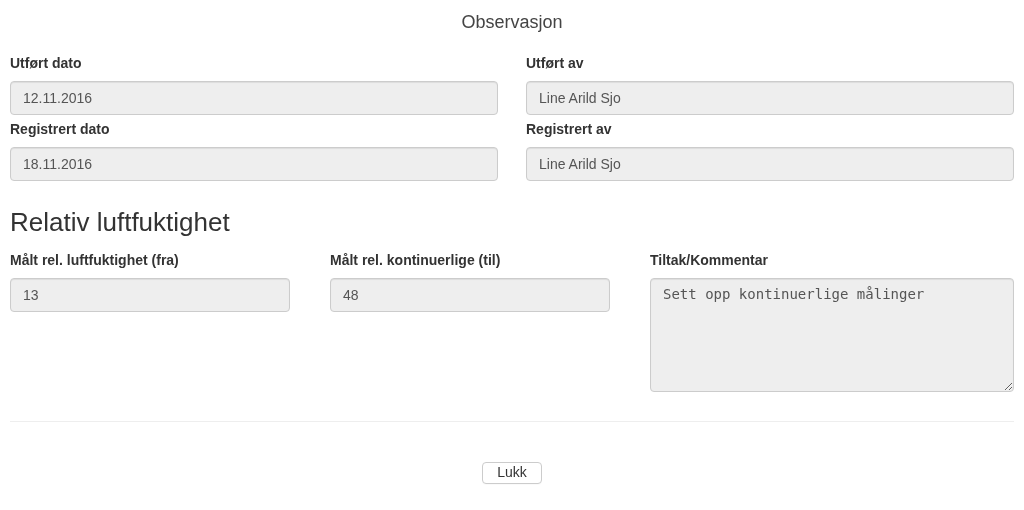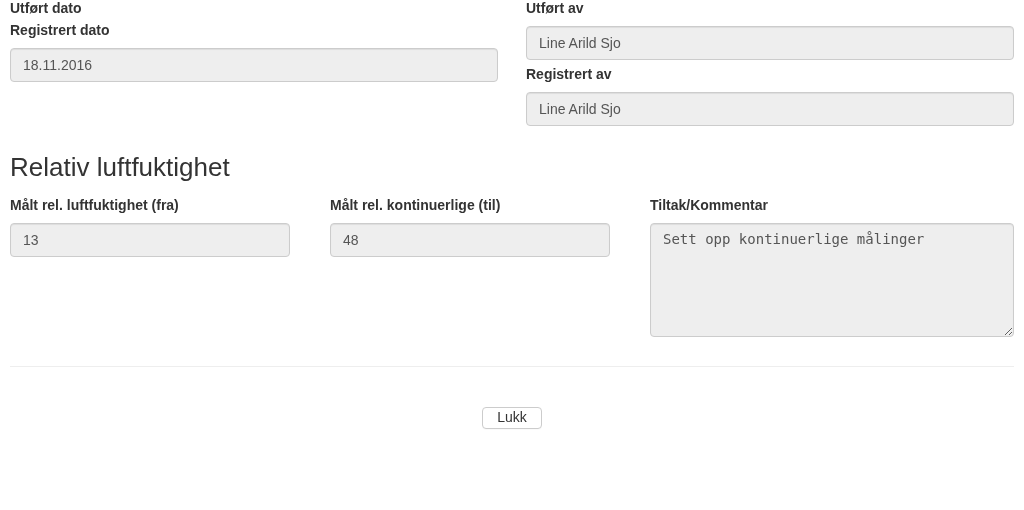--- a/index.html
+++ b/index.html
@@ -99,24 +99,26 @@
     border-radius: 4px;
     cursor: pointer;
     box-shadow: 0 1px 0 rgba(0,0,0,.02);
   }
 </style>
 </head>
 <body>
 
 <div class="page">
 
+  <div class="title">Observasjon</div>
 
   <div class="row">
     <div class="col stack">
       <label class="field-label">Utført dato</label>
+      <input class="form-control" readonly="" value="12.11.2016" style="">
       <label class="field-label">Registrert dato</label>
       <input class="form-control" readonly="" value="18.11.2016" style="">
     </div>
     <div class="col stack">
       <label class="field-label">Utført av</label>
       <input class="form-control" readonly="" value="Line Arild Sjo" style="">
       <label class="field-label">Registrert av</label>
       <input class="form-control" readonly="" value="Line Arild Sjo" style="">
     </div>
   </div>

